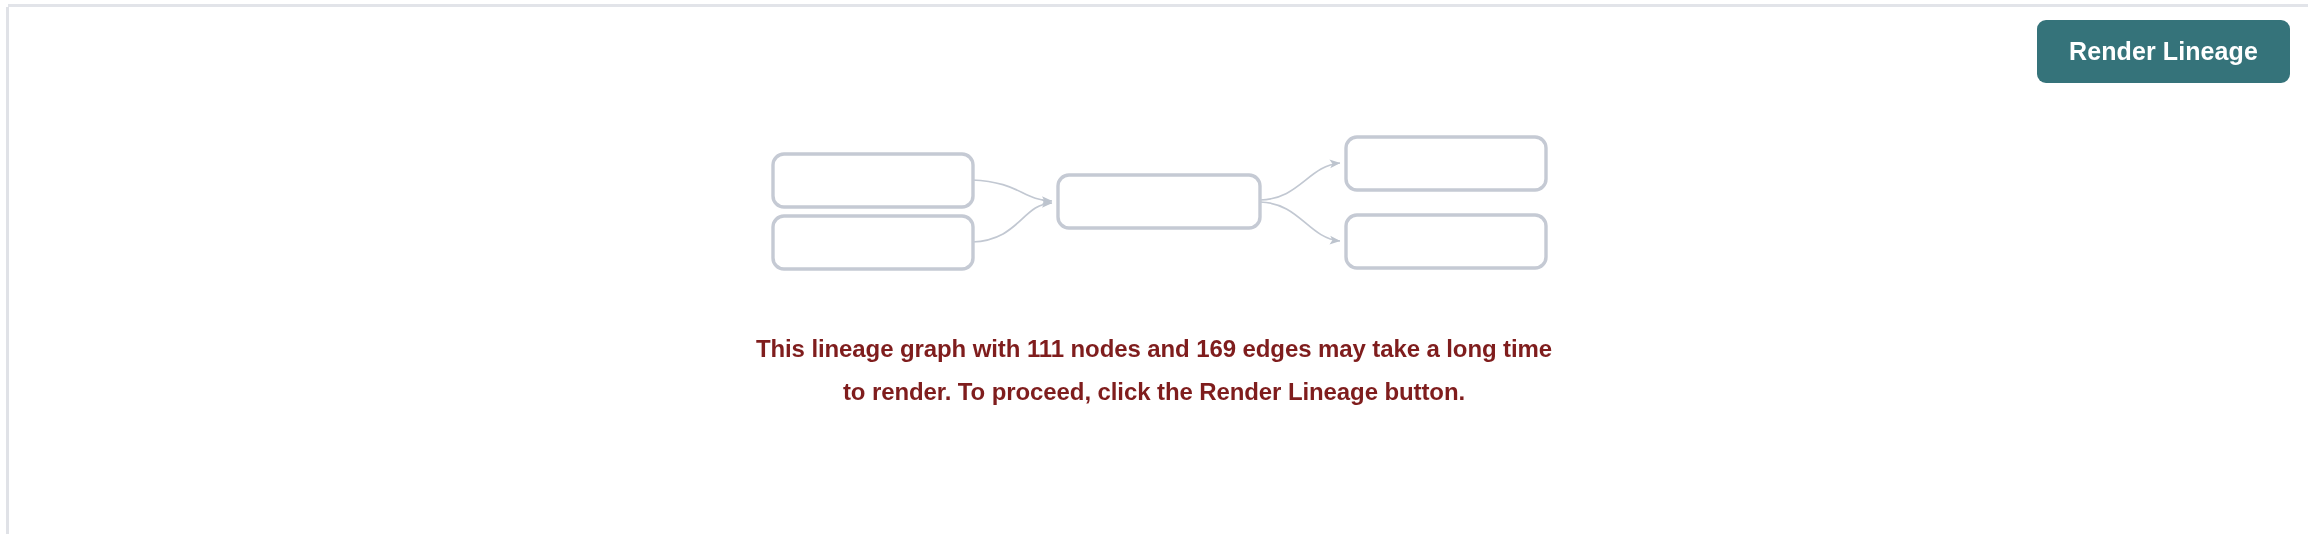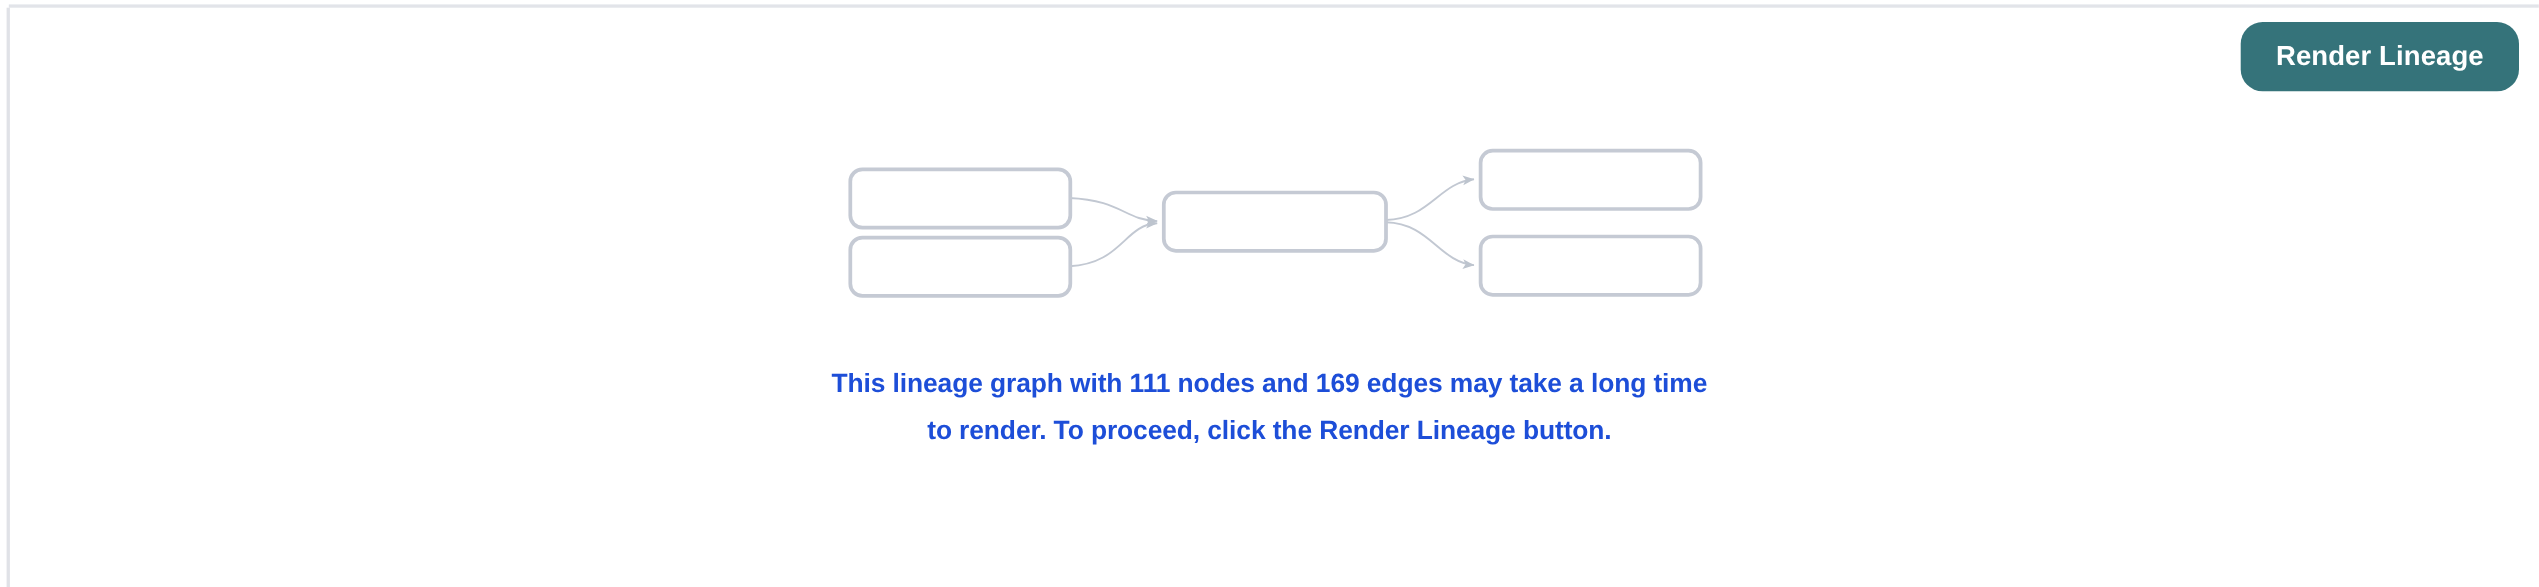--- a/index.html
+++ b/index.html
@@ -41,21 +41,21 @@
   }
 
   
   .render-button {
     position: absolute;
     left: 2037px;
     top: 20px;
     width: 253px;
     height: 63px;
     border: none;
-    border-radius: 20px;
+    border-radius: 9px;
     background: #35737a;
     color: #ffffff;
     font-family: "Liberation Sans", sans-serif;
     font-size: 25px;
     font-weight: bold;
     letter-spacing: 0.1px;
     line-height: 63px;
     text-align: center;
     padding: 0;
     cursor: pointer;
@@ -84,21 +84,21 @@
     position: absolute;
     left: 50%;
     transform: translateX(-50%);
     top: 327px;
     width: 800px;
     text-align: center;
     font-family: "Liberation Sans", sans-serif;
     font-size: 24px;
     font-weight: bold;
     line-height: 43px;
-    color: #1d4ed8;
+    color: #7f1d1d;
     letter-spacing: -0.1px;
   }
 </style>
 </head>
 <body>
 
 <div id="canvas">
 
   <div class="edge-top"></div>
   <div class="edge-left"></div>

